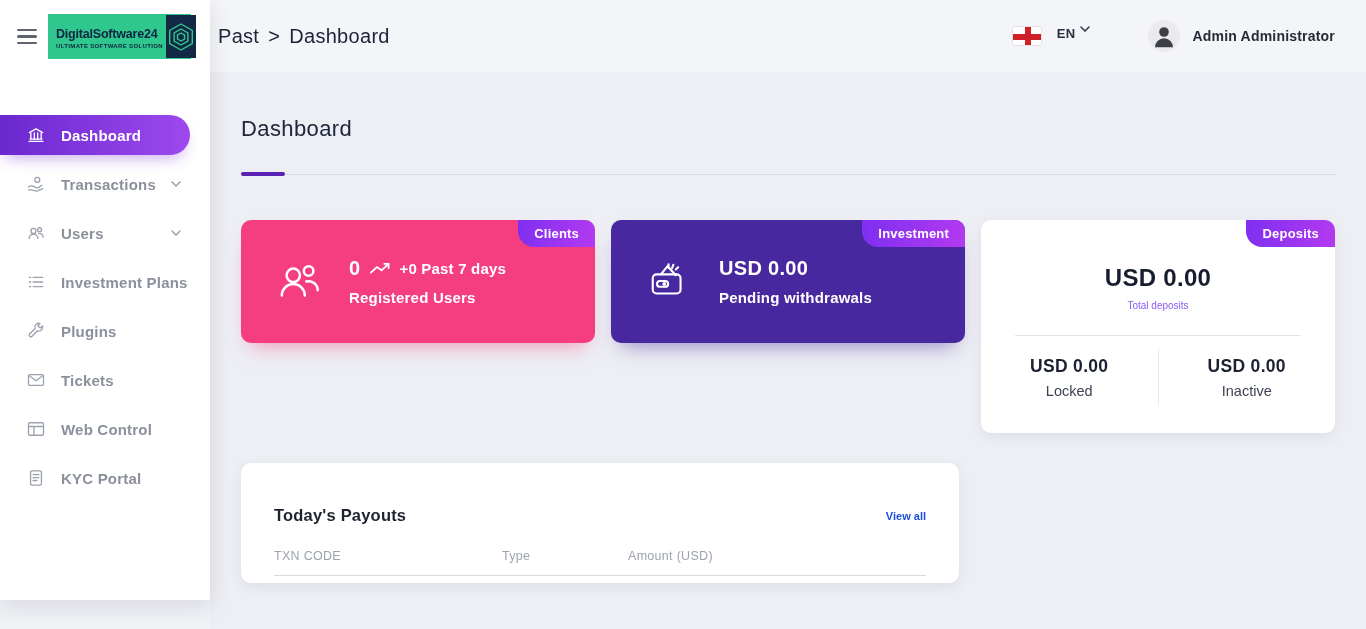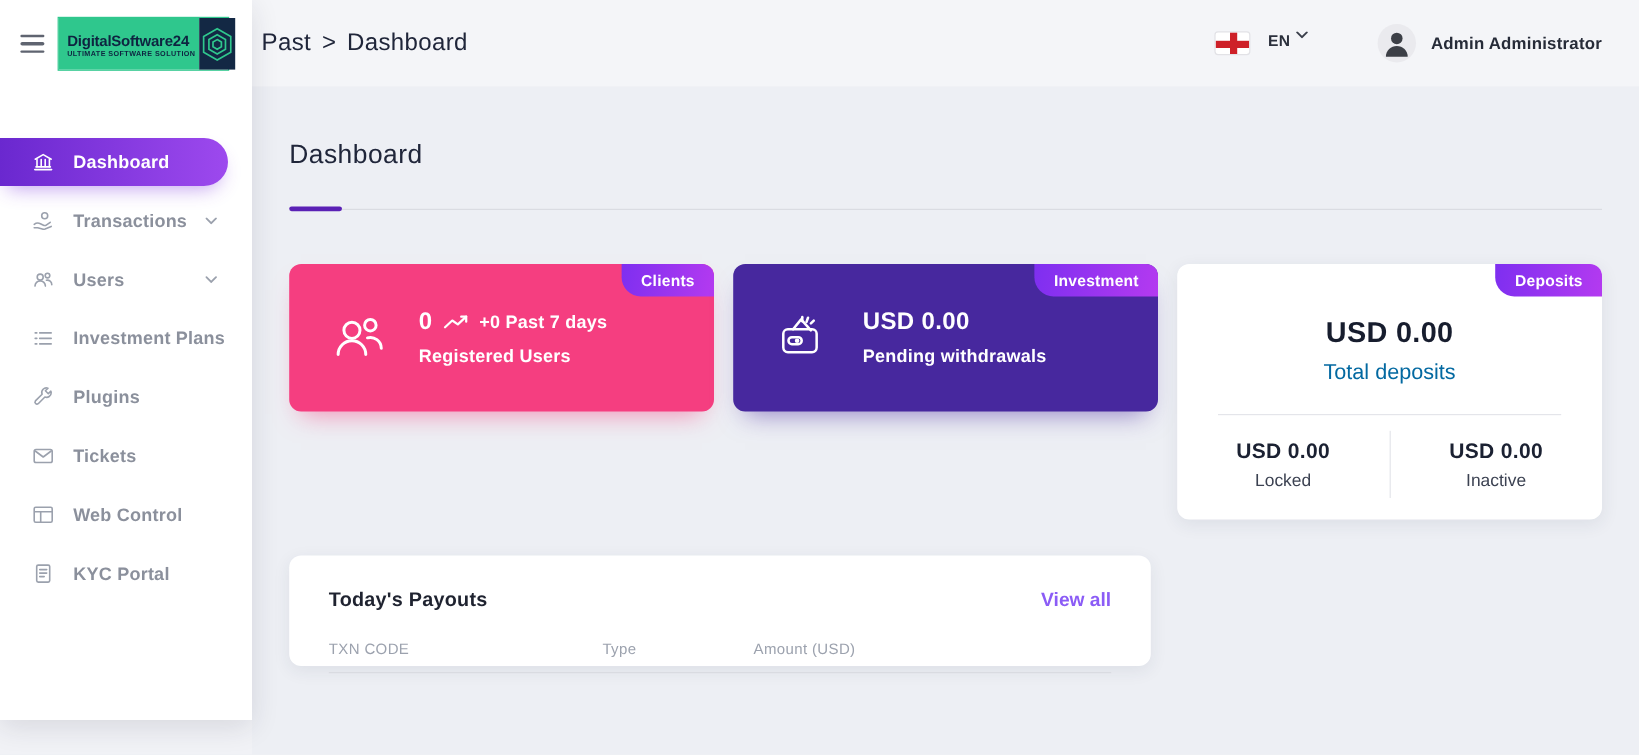--- a/index.html
+++ b/index.html
@@ -89,35 +89,35 @@
     border-radius:0 10px 0 16px;
     background:linear-gradient(100deg,#7e2ff0 0%, #b43af0 100%);
   }
   .stat-body { display:flex; align-items:center; height:100%; padding-left:36px; gap:26px; }
   .stat-line1 { display:flex; align-items:center; gap:9px; font-size:20px; font-weight:700; letter-spacing:.3px; }
   .stat-trend { display:flex; align-items:center; gap:4px; font-size:15px; font-weight:600; letter-spacing:.2px; }
   .stat-label { font-size:15px; font-weight:600; margin-top:9px; letter-spacing:.2px; }
 
   .dep-body { text-align:center; padding-top:44px; }
   .dep-total { font-size:24px; font-weight:700; color:#171d2e; letter-spacing:.3px; }
-  .dep-total-label { font-size:18px; color:#0369a1; margin-top:8px; }
+  .dep-total-label { font-size:10px; color:#8b5cf6; margin-top:8px; }
   .dep-divider { margin:24px 34px 0; border-top:1px solid #e4e5ea; }
   .dep-split { display:flex; align-items:center; padding:13px 0 0; }
   .dep-col { flex:1; text-align:center; }
   .dep-amount { font-size:17.5px; font-weight:700; color:#1b2132; letter-spacing:.3px; }
   .dep-label { font-size:14.5px; color:#3c4252; margin-top:6px; }
   .vsep { width:1px; height:56px; background:#e4e5ea; }
 
   .payout-card {
-    margin-top:30px; width:718px; height:92px; background:#ffffff;
-    border-radius:10px; padding:28px 33px 0; box-shadow:0 4px 14px rgba(40,50,80,.08);
+    margin-top:30px; width:718px; height:120px; background:#ffffff;
+    border-radius:10px; padding:43px 33px 0; box-shadow:0 4px 14px rgba(40,50,80,.08);
   }
   .payout-head { display:flex; justify-content:space-between; align-items:center; }
   .payout-title { font-size:16.5px; font-weight:700; color:#1f2330; letter-spacing:.2px; }
-  .view-all { font-size:16px; font-weight:600; color:#8b5cf6; cursor:pointer; }
+  .view-all { font-size:11px; font-weight:600; color:#1d4ed8; cursor:pointer; }
   .payout-table-head {
     margin-top:24px; display:grid; grid-template-columns:228px 126px 1fr;
     font-size:12.5px; color:#9ca2ae; letter-spacing:.3px;
     padding-bottom:12px; border-bottom:1px solid #d9dbe1;
   }
 </style>
 </head>
 <body>
 
 <div class="footer-band">

